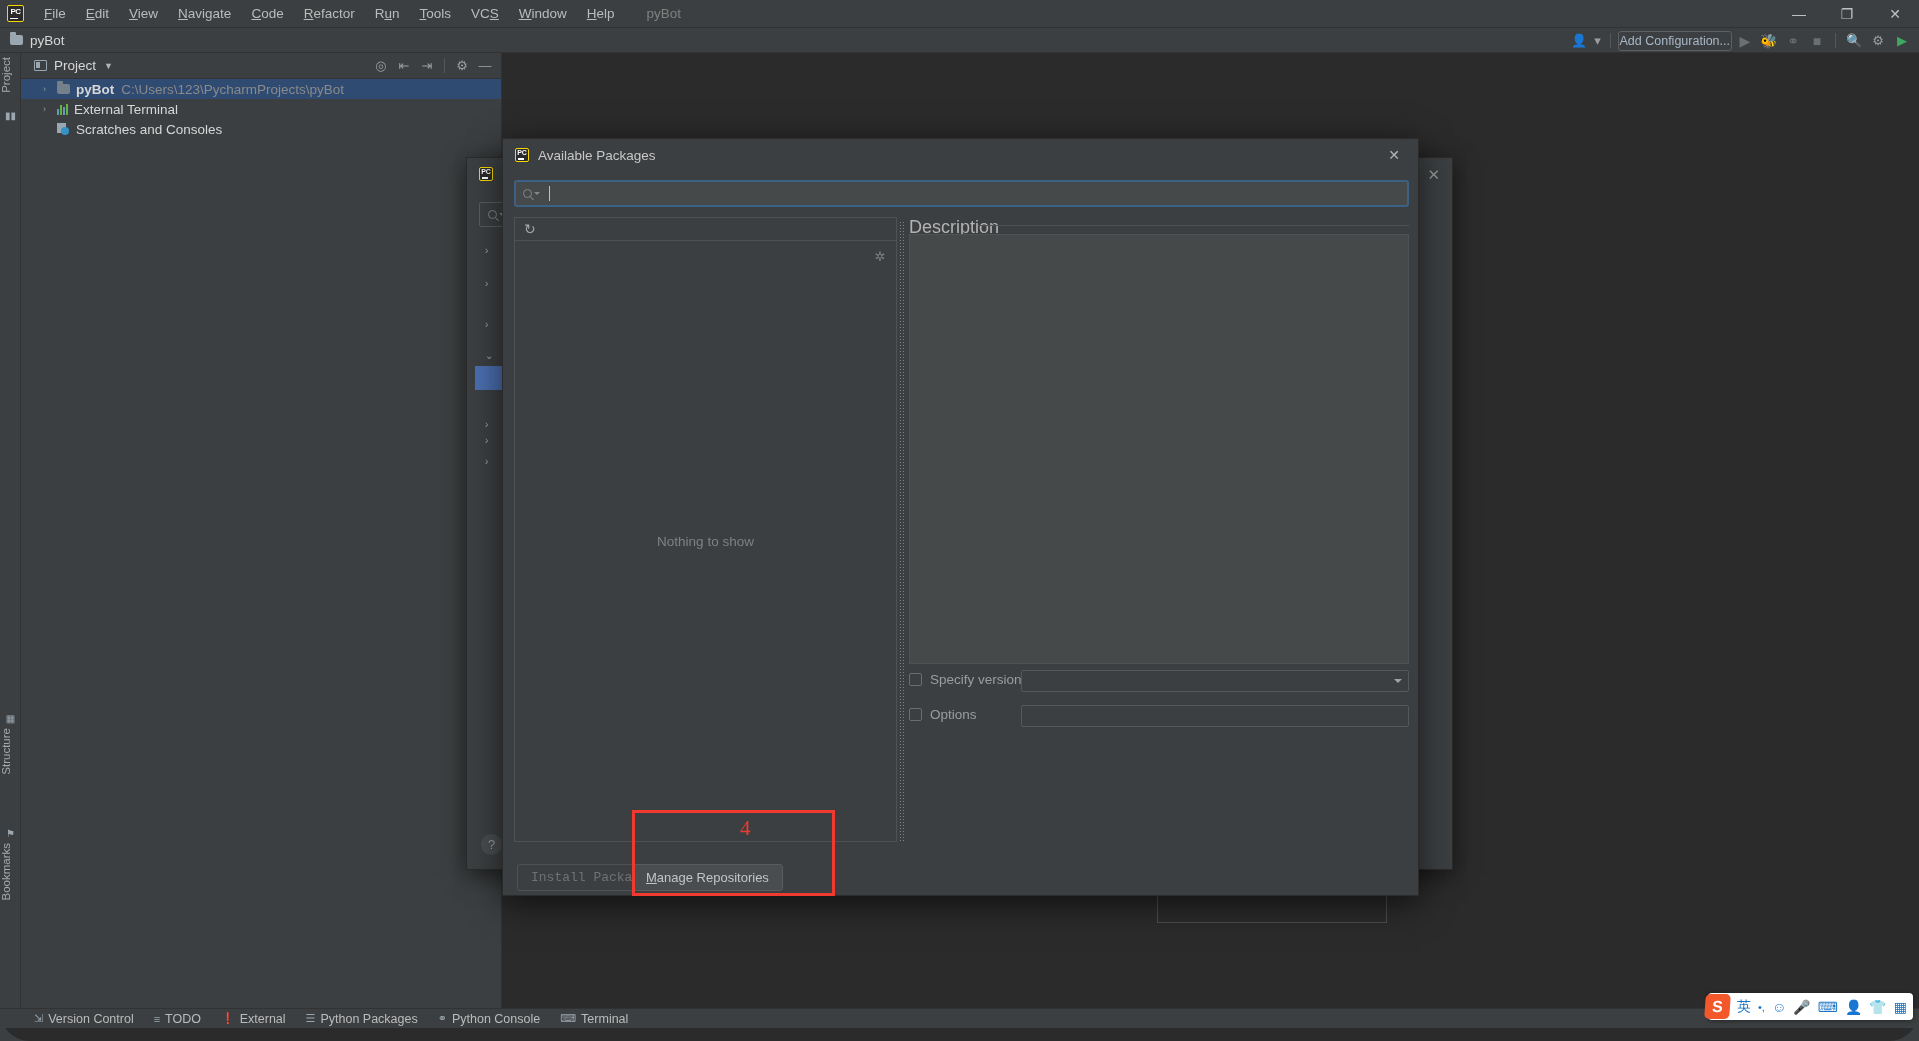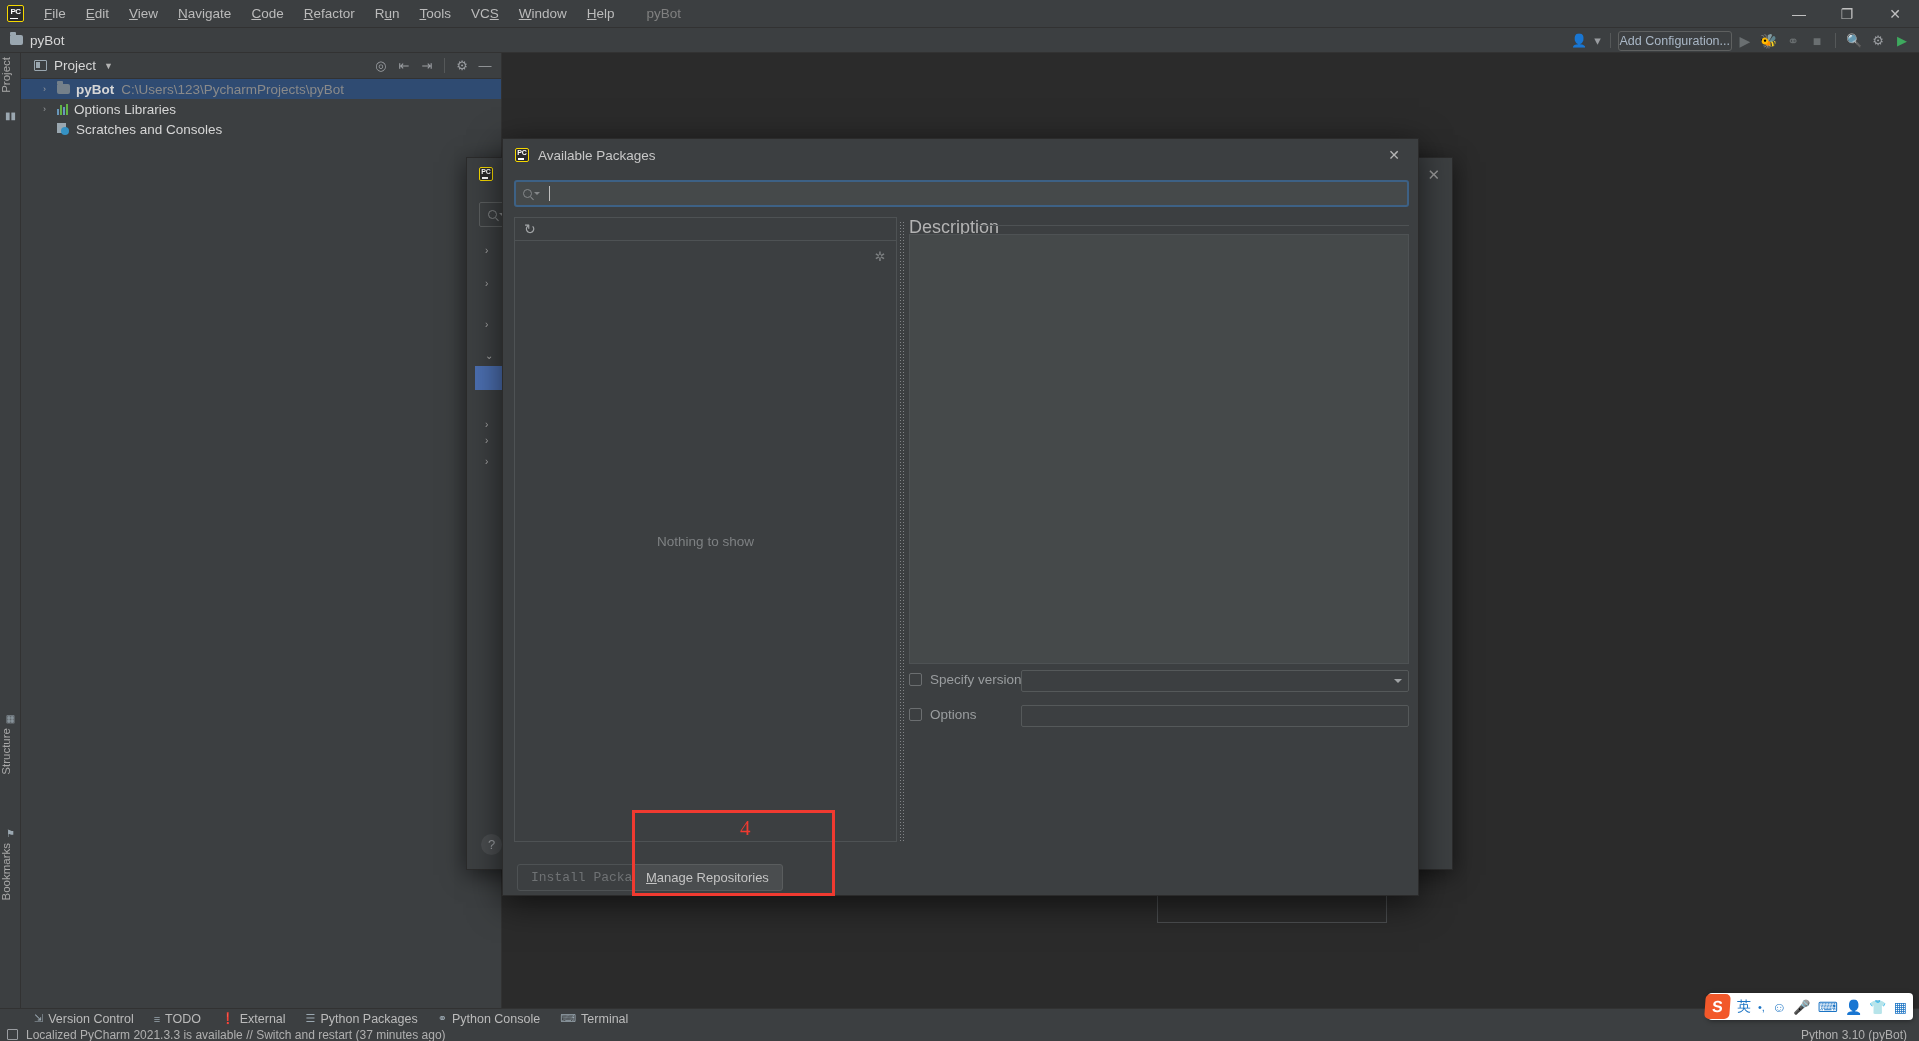--- a/index.html
+++ b/index.html
@@ -379,21 +379,21 @@
         <span class="t-path">C:\Users\123\PycharmProjects\pyBot</span>
       </div>
       <div class="trow">
         <span class="arrow">›</span>
         <span class="lib-ico">
           <i style="height:6px"></i>
             <i style="height:10px;background:#62b543"></i>
             <i style="height:8px"></i>
             <i style="height:11px;background:#62b543"></i>
         </span>
-        <span class="t-name plain">Options Libraries</span>
+        <span class="t-name plain">External Terminal</span>
       </div>
       <div class="trow">
         <span class="arrow blank">›</span>
         <span class="scratch-ico">
           <span class="pg"></span>
             <span class="dot"></span>
         </span>
         <span class="t-name plain">Scratches and Consoles</span>
       </div>
     </div>
@@ -512,25 +512,20 @@
     <div class="bbtab">
       <span class="g">⚭</span>
       <span>Python Console</span>
     </div>
     <div class="bbtab">
       <span class="g">⌨</span>
       <span>Terminal</span>
     </div>
   </div>
 
-  <div class="statusbar">
-    <div class="st-ico"></div>
-    <div class="st-txt">Localized PyCharm 2021.3.3 is available // Switch and restart (37 minutes ago)</div>
-    <div class="st-right">Python 3.10 (pyBot)</div>
-  </div>
 
   <div class="ime">
     <div class="ime-logo">S</div>
     <div class="ime-item">英</div>
     <div class="ime-item small">•,</div>
     <div class="ime-item">☺</div>
     <div class="ime-item">🎤</div>
     <div class="ime-item">⌨</div>
     <div class="ime-item">👤</div>
     <div class="ime-item">👕</div>

